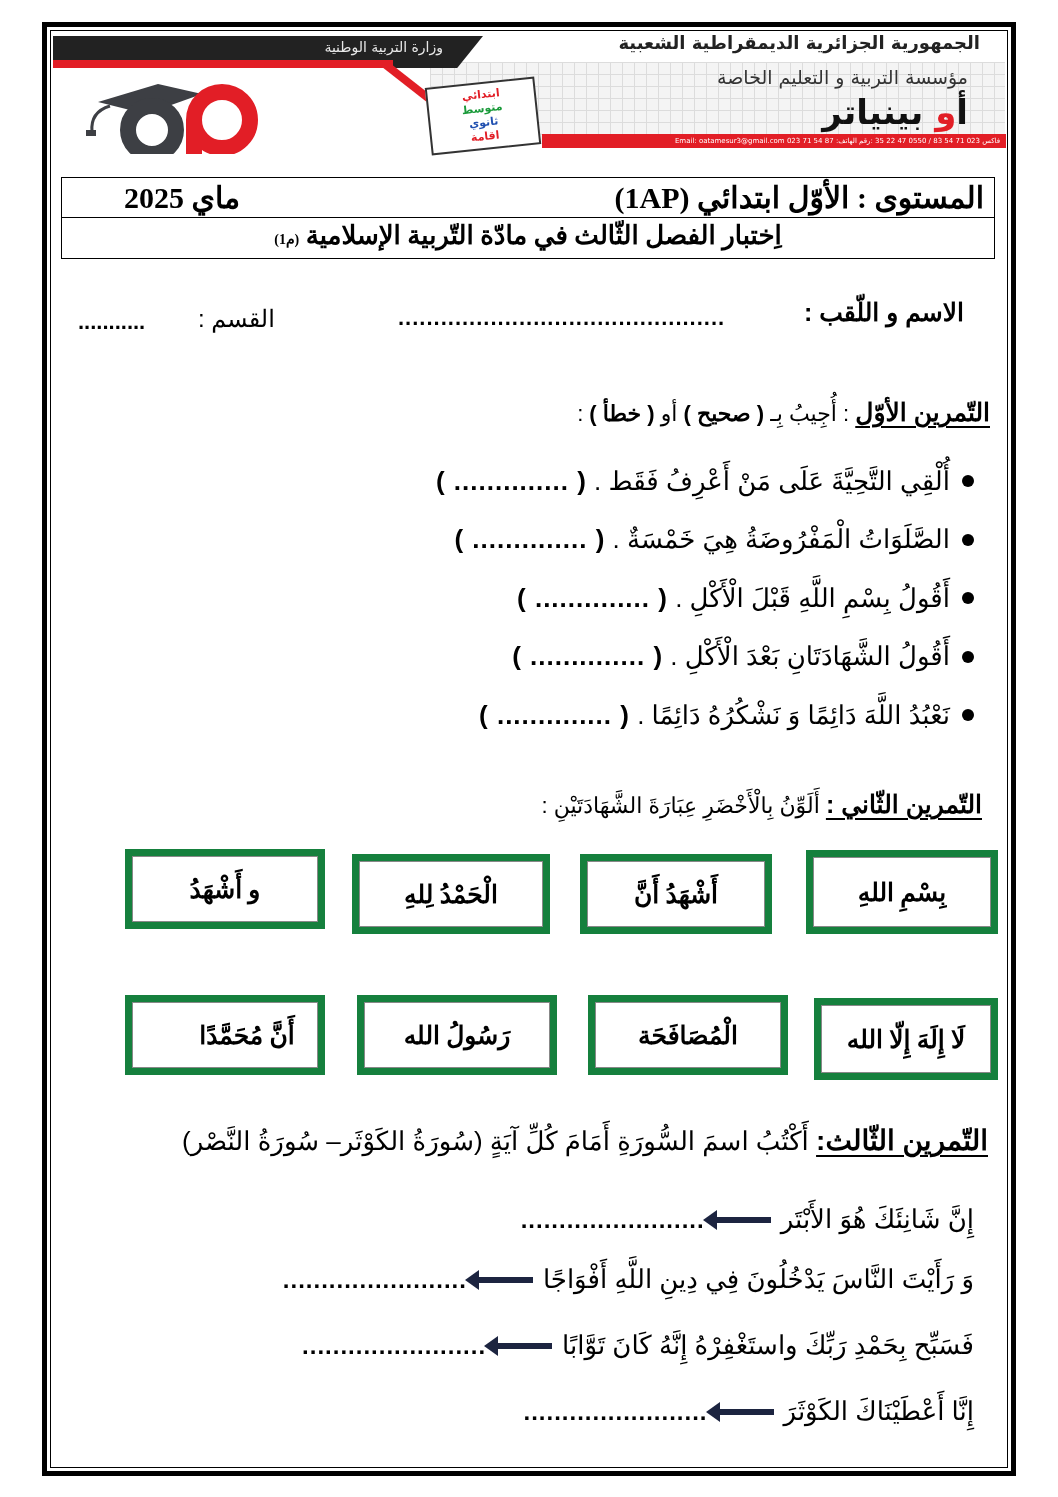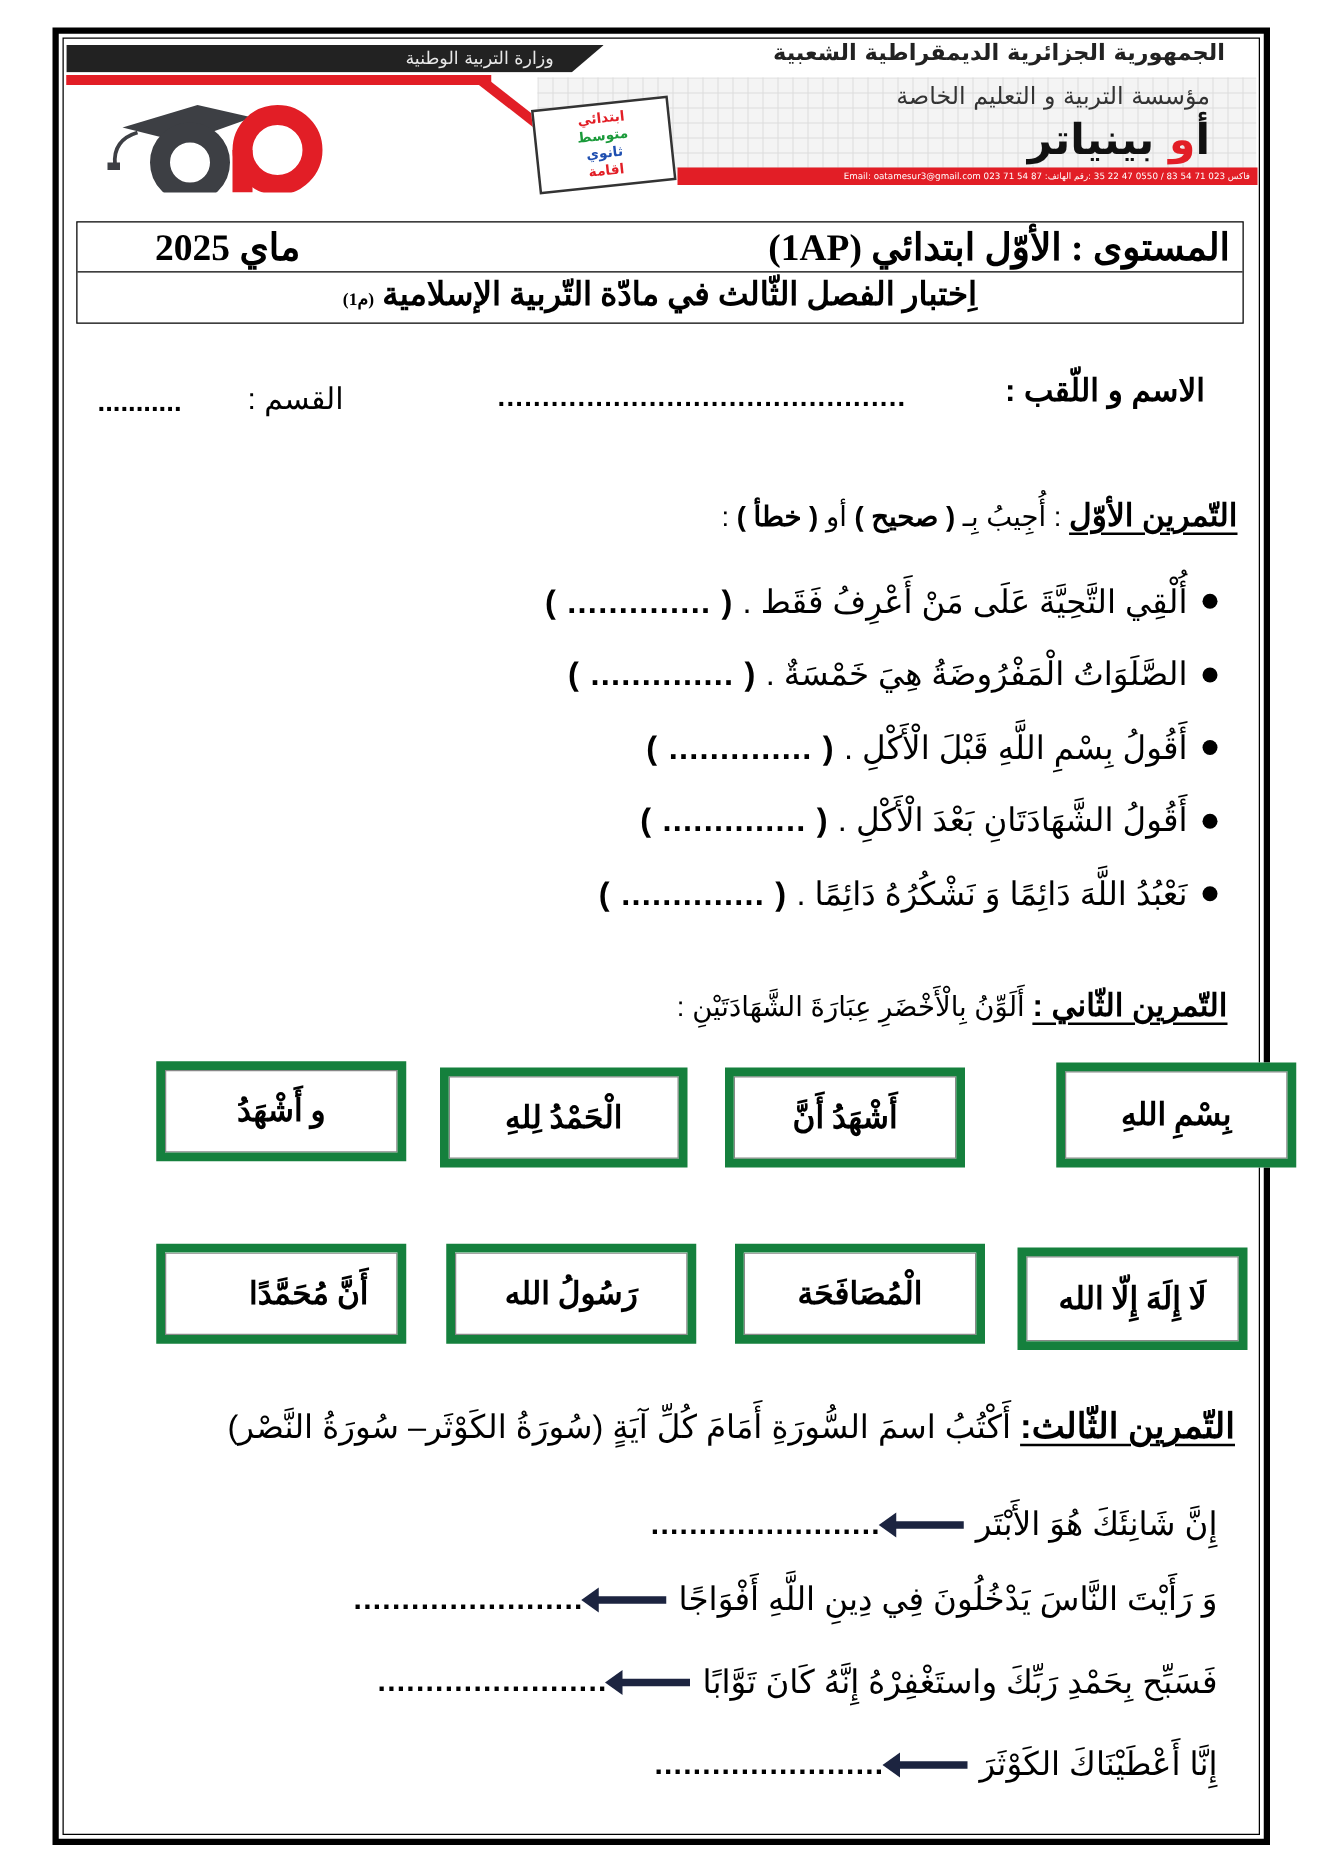--- a/index.html
+++ b/index.html
@@ -12,21 +12,21 @@
     border: 5px solid #000;
   }
   .page-border-inner {
     position: absolute; left: 50px; top: 30px; width: 958px; height: 1438px;
     border: 1px solid #000;
   }
 
   
   .header { position: absolute; left: 50px; top: 30px; width: 958px; height: 130px; }
   .ministry-bar {
-    position: absolute; left: 3px; top: 6px; width: 430px; height: 22px;
+    position: absolute; left: 3px; top: 6px; width: 430px; height: 32px;
     background: #222; clip-path: polygon(0 0, 100% 0, 94% 100%, 0 100%);
     color: #e8e8e8; font-size: 14px; letter-spacing: 7px; text-align: right;
     padding-right: 40px; line-height: 22px;
   }
   .republic-title {
     position: absolute; right: 28px; top: 2px; font-size: 18px; font-weight: bold; color: #222;
     letter-spacing: 1px;
   }
   .red-stripe-top {
     position: absolute; left: 3px; top: 30px; width: 340px; height: 8px; background: #e21e26;
@@ -231,21 +231,21 @@
     <span class="bullet"></span>
     <span>نَعْبُدُ اللَّهَ دَائِمًا وَ نَشْكُرُهُ دَائِمًا .</span>&nbsp;
     <span class="blank">( .............. )</span>
   </div>
 </div>
 
 <div class="ex2-heading">
   <span class="ex-title">التّمرين الثّاني :</span><span class="instr"> أَلَوِّنُ بِالْأَخْضَرِ عِبَارَةَ الشَّهَادَتَيْنِ :</span>
 </div>
 
-<div class="word-box" style="left:806px; top:850px; width:192px; height:84px;margin-left:39px;">بِسْمِ اللهِ</div>
+<div class="word-box" style="left:806px; top:850px; width:192px; height:84px;">بِسْمِ اللهِ</div>
 <div class="word-box" style="left:580px; top:854px; width:192px; height:80px;">أَشْهَدُ أَنَّ</div>
 <div class="word-box" style="left:352px; top:854px; width:198px; height:80px;">الْحَمْدُ لِلهِ</div>
 <div class="word-box" style="left:125px; top:849px; width:200px; height:80px;">و أَشْهَدُ</div>
 
 <div class="word-box" style="left:814px; top:998px; width:184px; height:82px;">لَا إِلَهَ إِلّا الله</div>
 <div class="word-box" style="left:588px; top:995px; width:200px; height:80px;">الْمُصَافَحَة</div>
 <div class="word-box" style="left:357px; top:995px; width:200px; height:80px;">رَسُولُ الله</div>
 <div class="word-box" style="left:125px; top:995px; width:200px; height:80px;padding-left:44px;">أَنَّ مُحَمَّدًا</div>
 
 <div class="ex3-heading">

